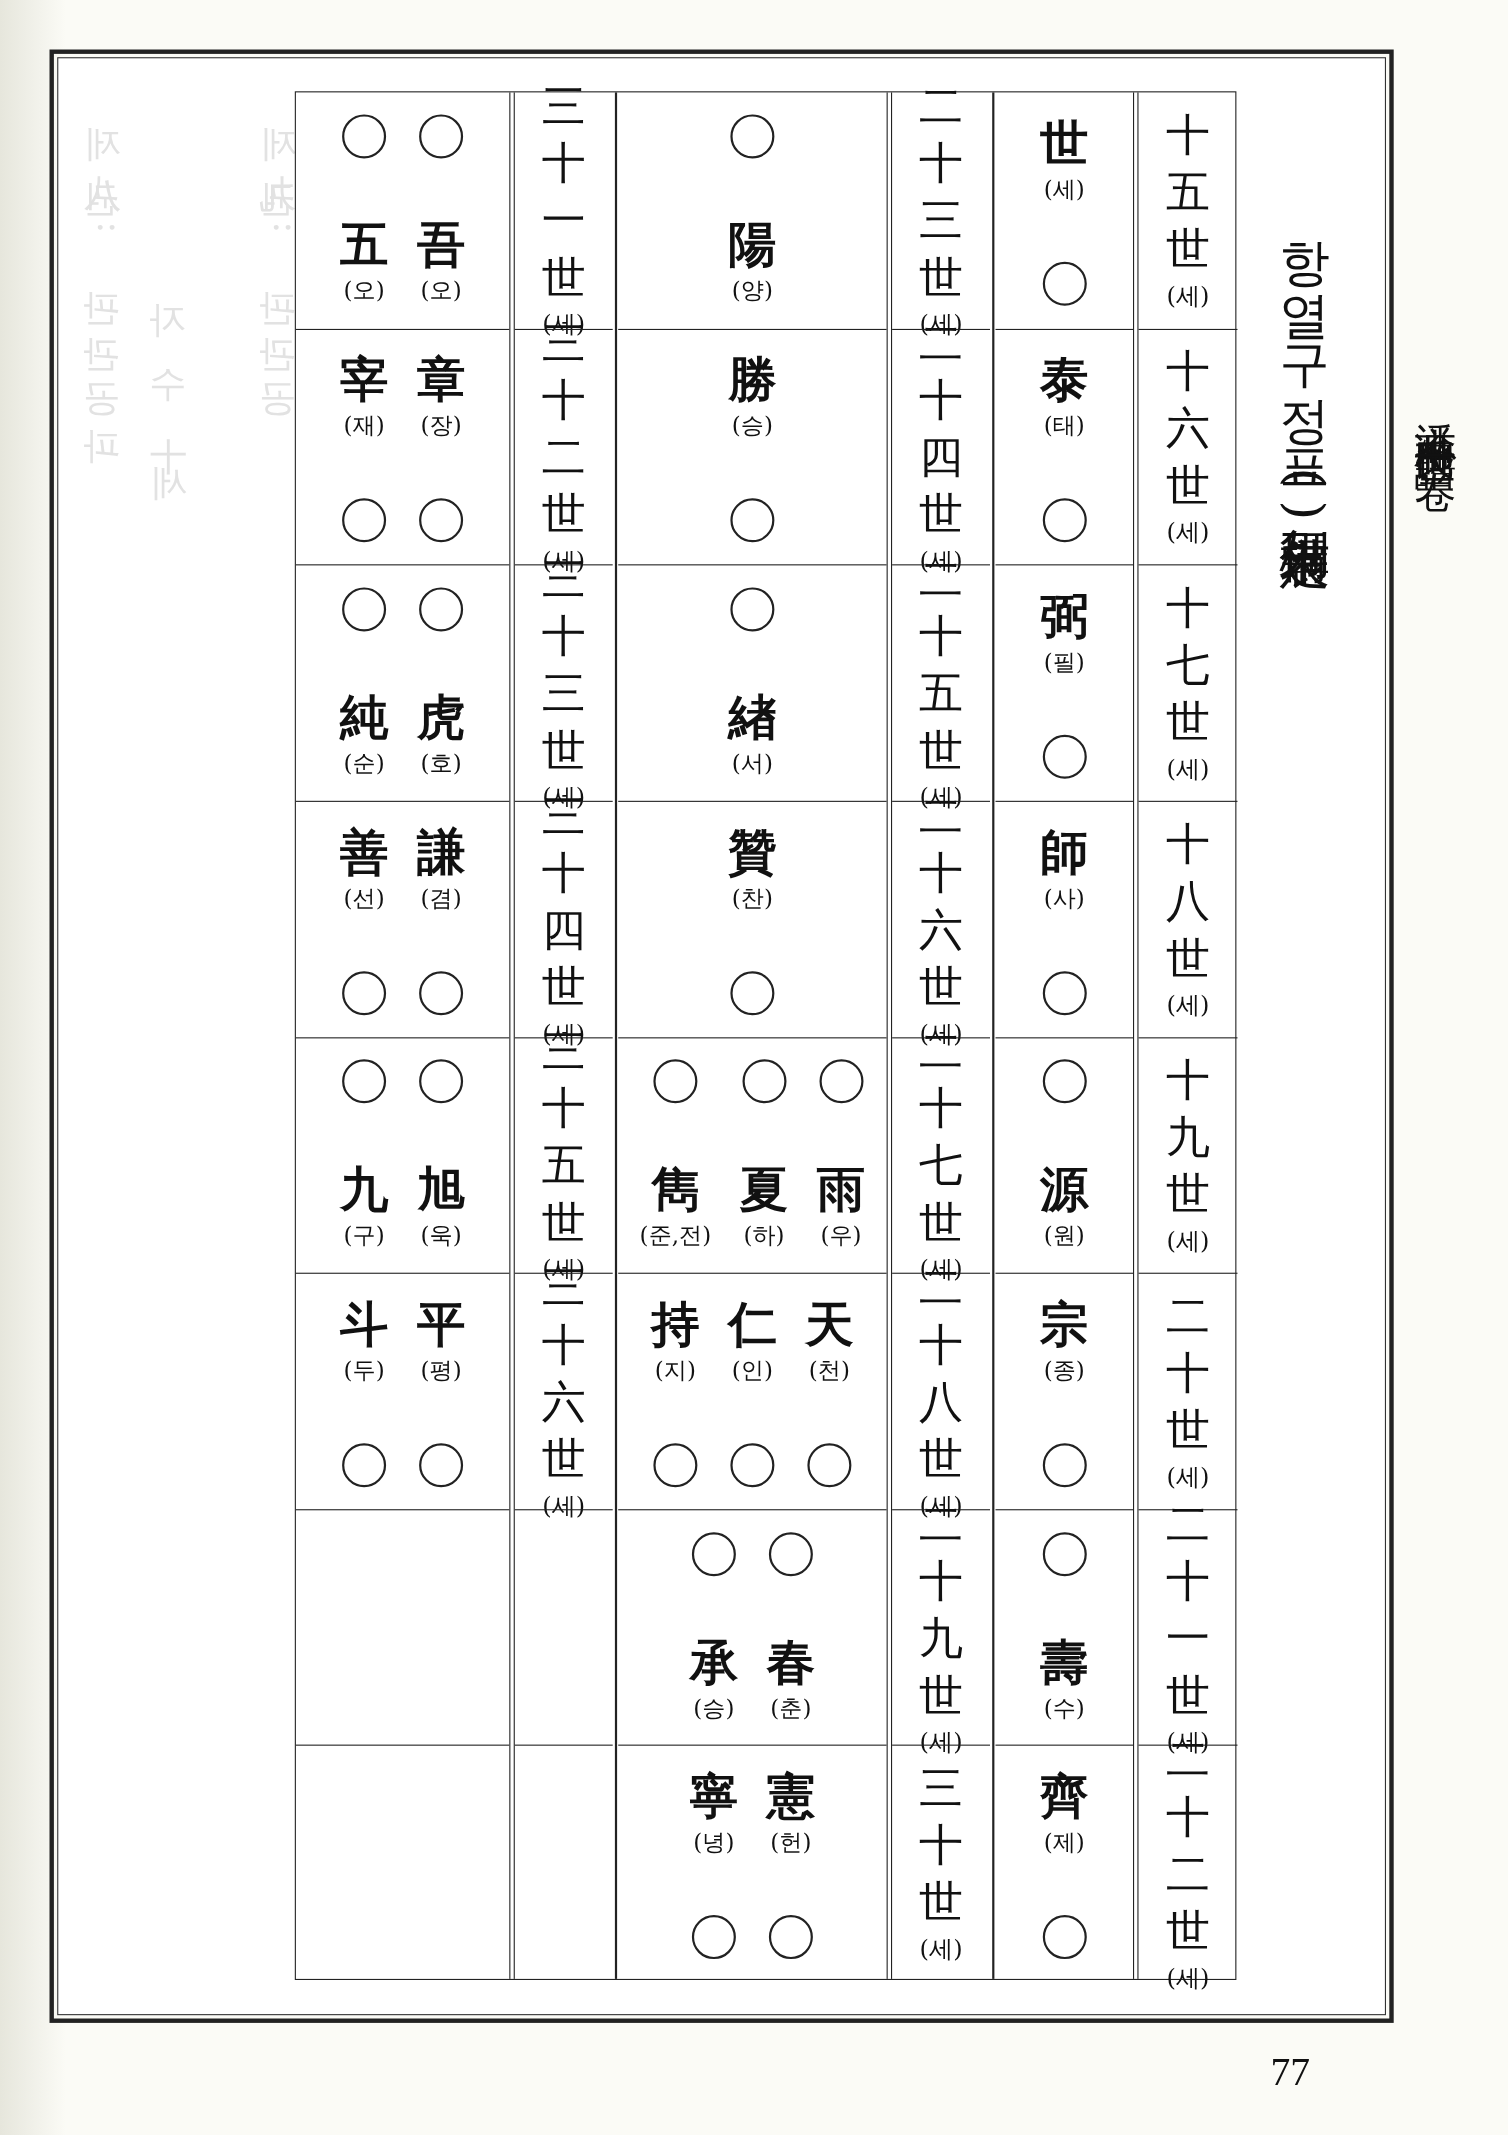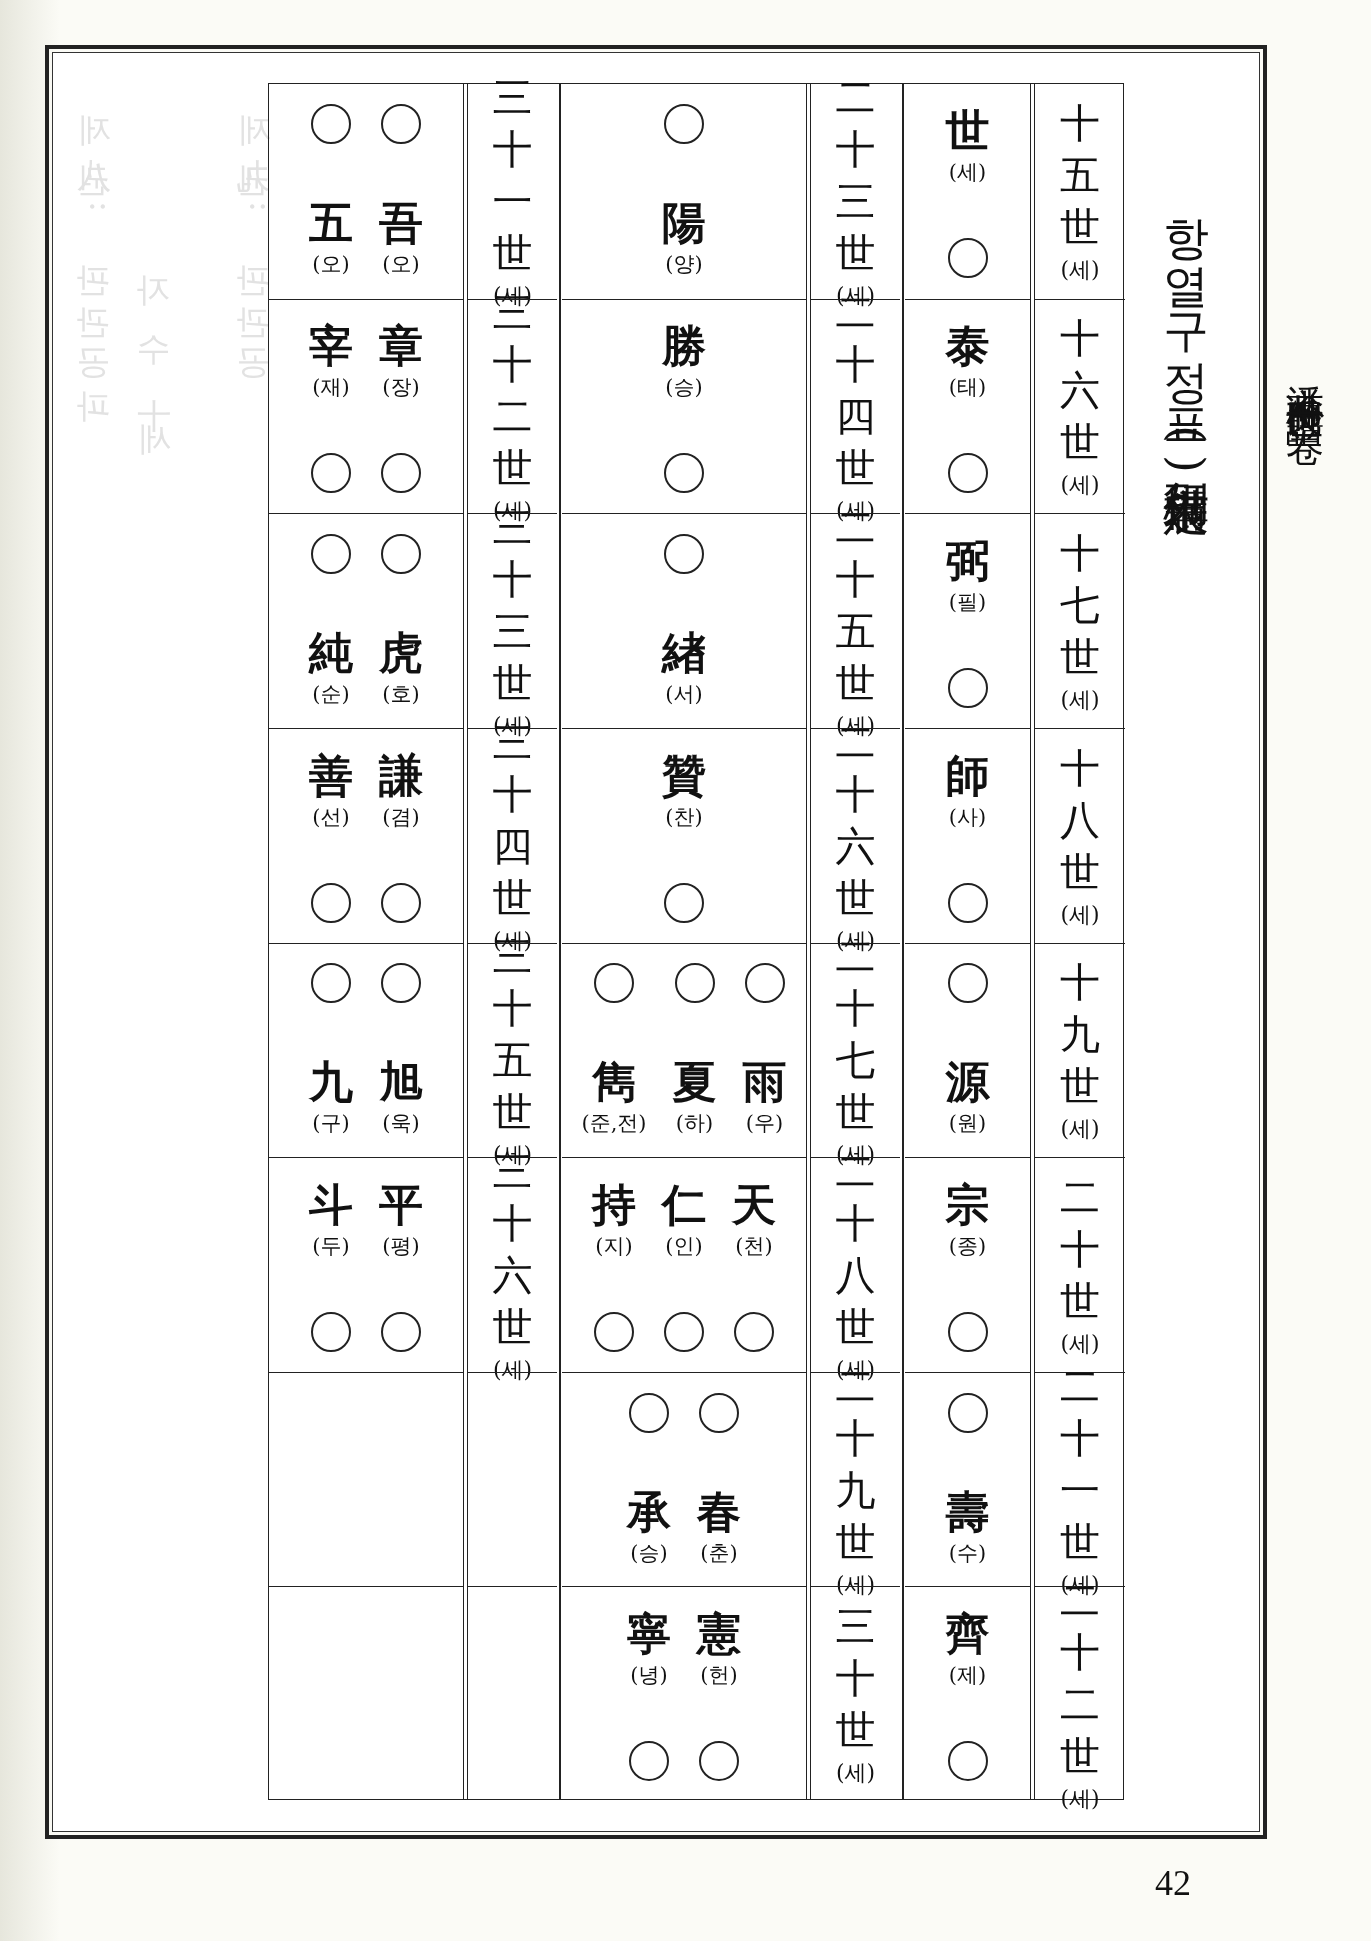--- a/index.html
+++ b/index.html
@@ -552,13 +552,13 @@
           <span class="rd">(세)</span>
         </div>
       </div>
       <div class="cell" style="top: 1287.75px; height: 214.625px;"></div>
       <div class="cell" style="top: 1502.38px; height: 214.625px;"></div>
     </div>
   </div>
 
 <div class="title-v">항열구정표(行列構定表)</div>
 <div class="header-v">潘南朴氏世譜 一卷</div>
-<div class="page-num">42</div>
+<div class="page-num">77</div>
 
 </body></html>

